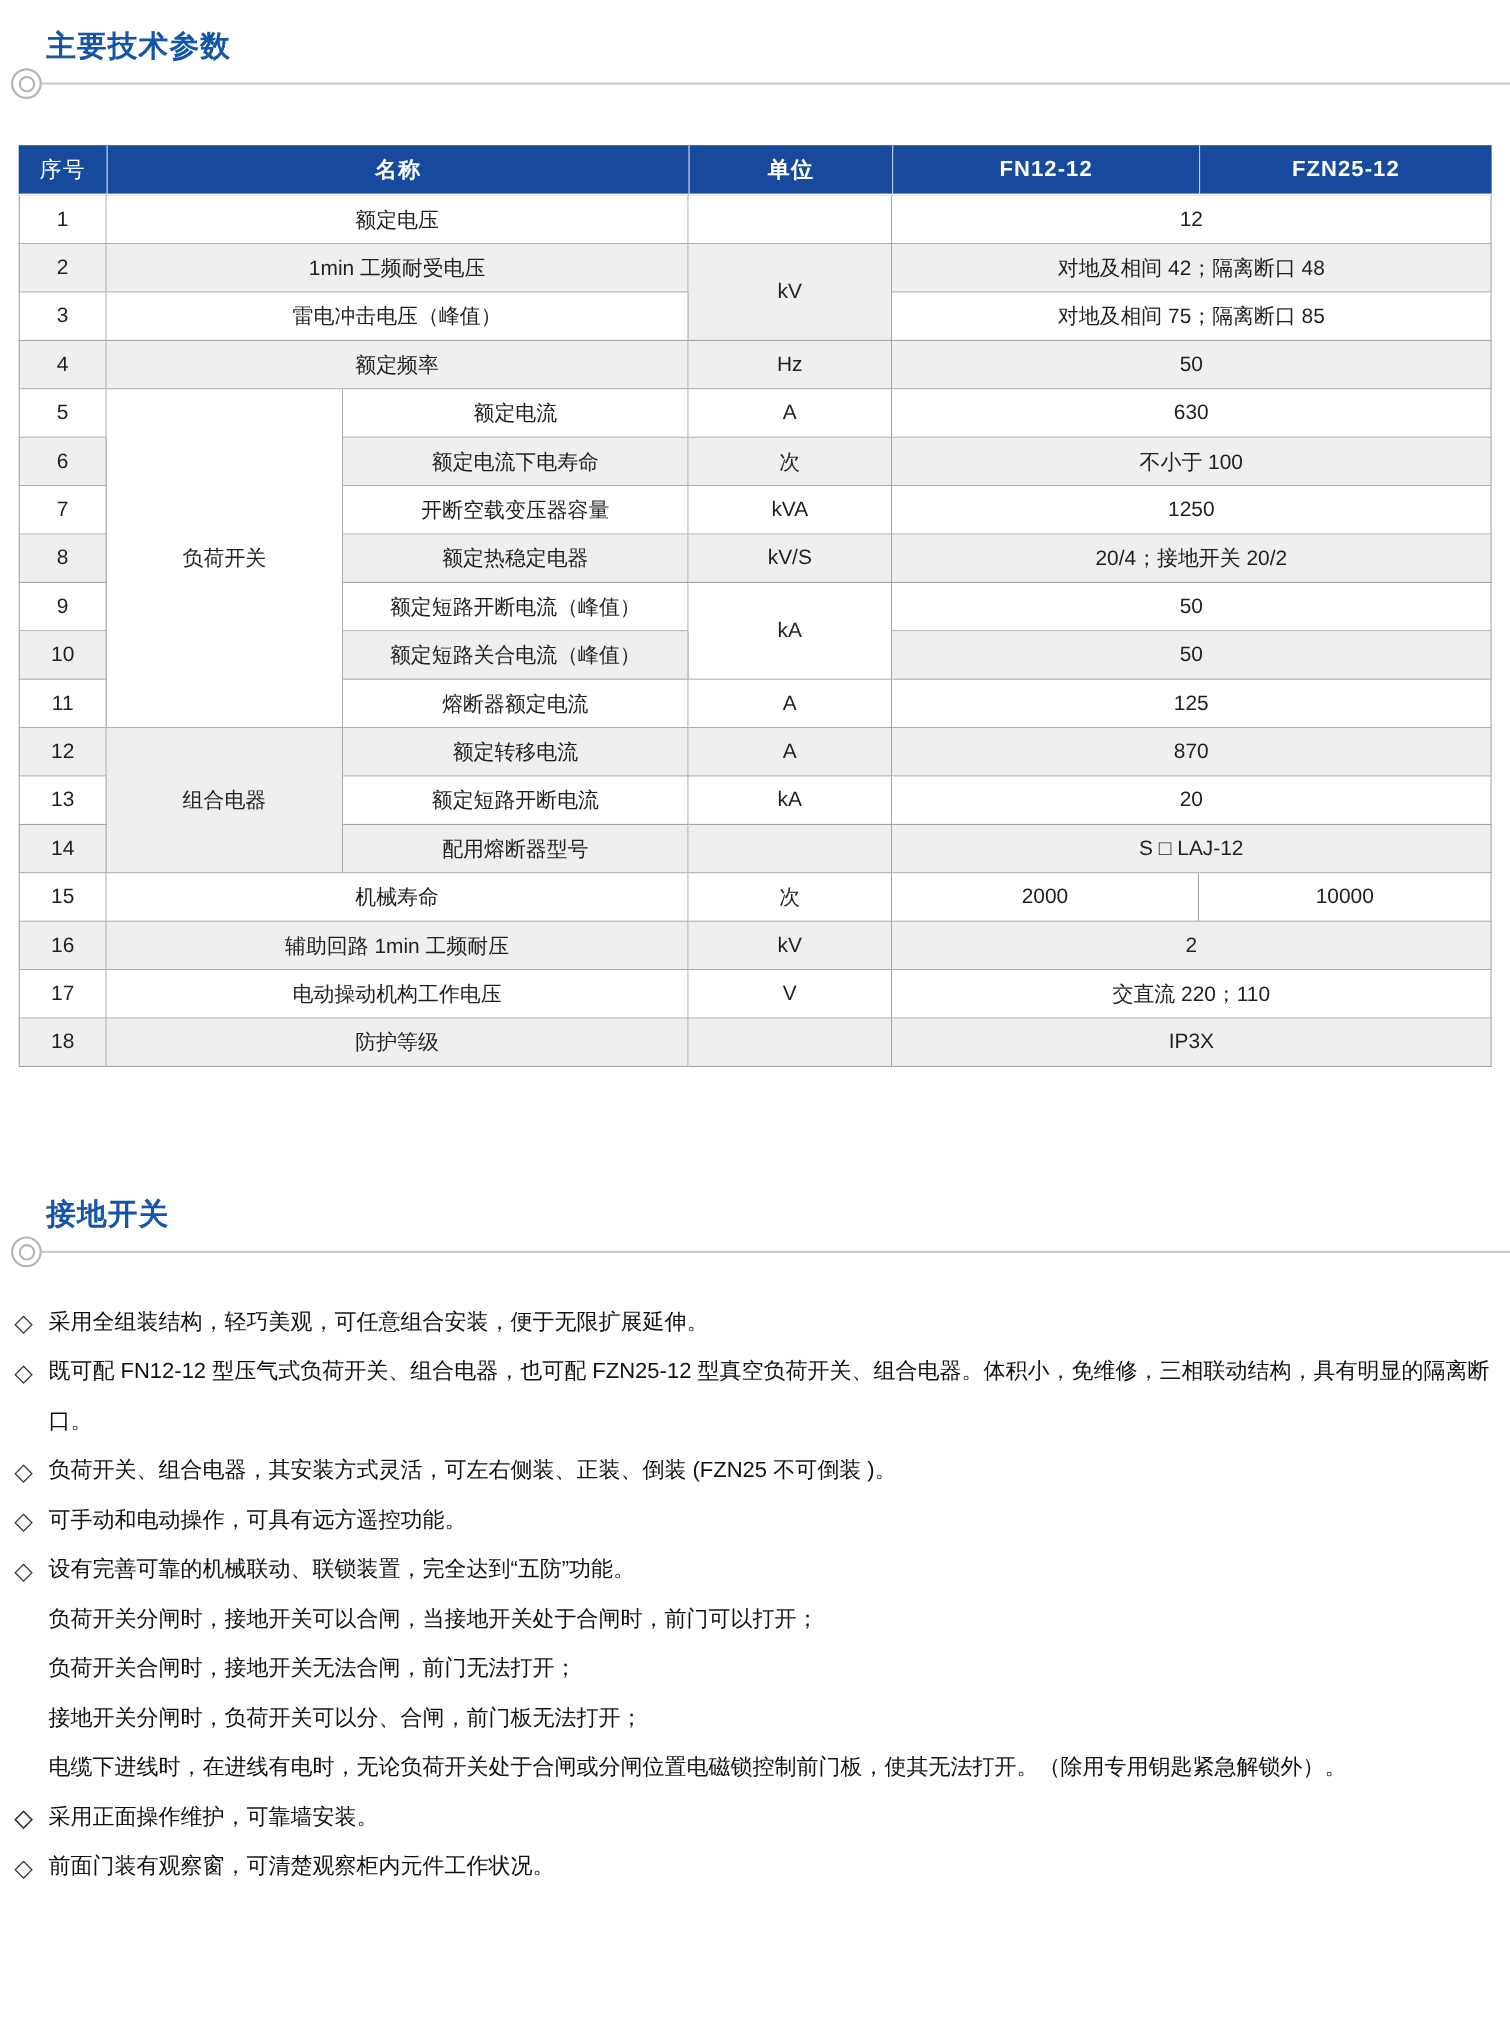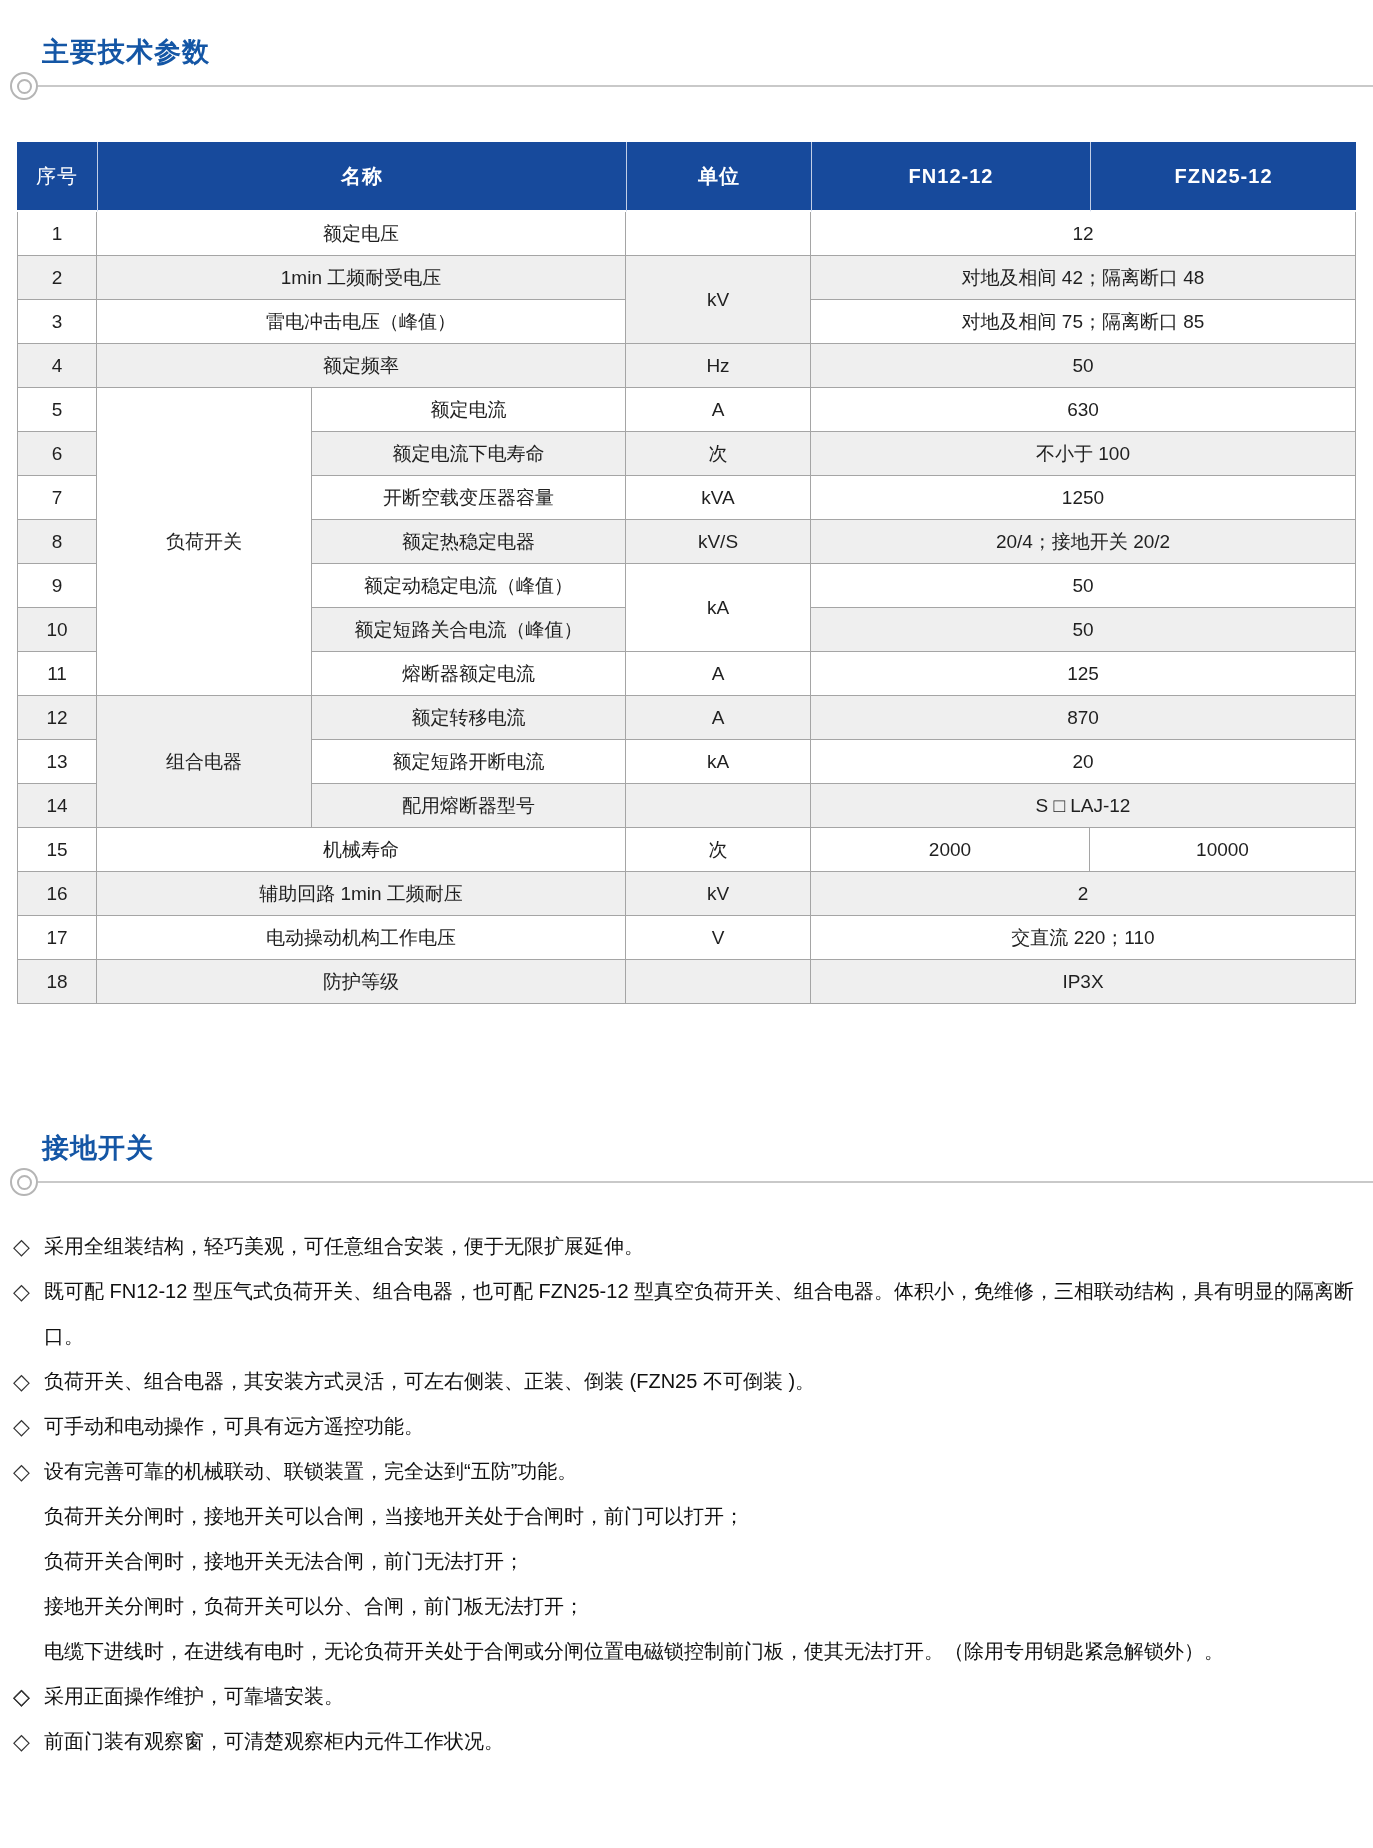--- a/index.html
+++ b/index.html
@@ -5,21 +5,21 @@
   html,body{margin:0;padding:0;background:#ffffff;}
   body{
     width:1373px;min-height:1848px;
     font-family:"Liberation Sans","DejaVu Sans",sans-serif;
     color:#1f1f1f;
     -webkit-font-smoothing:antialiased;
   }
   .page{position:relative;width:1373px;min-height:1848px;background:#fff;}
 
   
-  .sec-head{position:relative;padding-top:36px;}
+  .sec-head{position:relative;padding-top:26px;}
   .sec-title{
     margin:0 0 0 42px;
     font-size:27px;line-height:32px;font-weight:bold;
     color:#1456a5;letter-spacing:1px;
   }
   .sec-rule{position:relative;height:32px;margin-top:2px;}
   .sec-rule .line{
     position:absolute;left:38px;right:0;top:15px;height:2px;background:#c9c9c9;
   }
   .ring{
@@ -35,21 +35,21 @@
 
   
   table.spec{
     margin:40px 17px 0 17px;
     width:1339px;table-layout:fixed;
     border-collapse:separate;border-spacing:0;
     font-size:19px;
   }
   table.spec th{
     background:#174a9c;color:#ffffff;font-weight:normal;
-    height:44px;padding:12px 6px;text-align:center;
+    height:44px;padding:0 6px;text-align:center;
     border:none;border-bottom:2px solid #ffffff;
     font-size:20px;letter-spacing:1px;overflow:hidden;white-space:nowrap;
   }
   table.spec th + th{border-left:1px solid #c2cee6;font-weight:bold;}
   table.spec td{
     height:43px;padding:0 8px;text-align:center;vertical-align:middle;
     background:#ffffff;
     border-right:1px solid #a5a5a5;border-bottom:1px solid #a5a5a5;
     overflow:hidden;
   }
@@ -146,21 +146,21 @@
           <td colspan="2">1250</td>
         </tr>
         <tr class="g">
           <td>8</td>
           <td>额定热稳定电器</td>
           <td>kV/S</td>
           <td colspan="2">20/4；接地开关 20/2</td>
         </tr>
         <tr>
           <td>9</td>
-          <td>额定动稳定电流（峰值）</td>
+          <td>额定短路开断电流（峰值）</td>
           <td rowspan="2" class="mw">kA</td>
           <td colspan="2">50</td>
         </tr>
         <tr class="g">
           <td>10</td>
           <td>额定短路关合电流（峰值）</td>
           <td colspan="2">50</td>
         </tr>
         <tr>
           <td>11</td>

